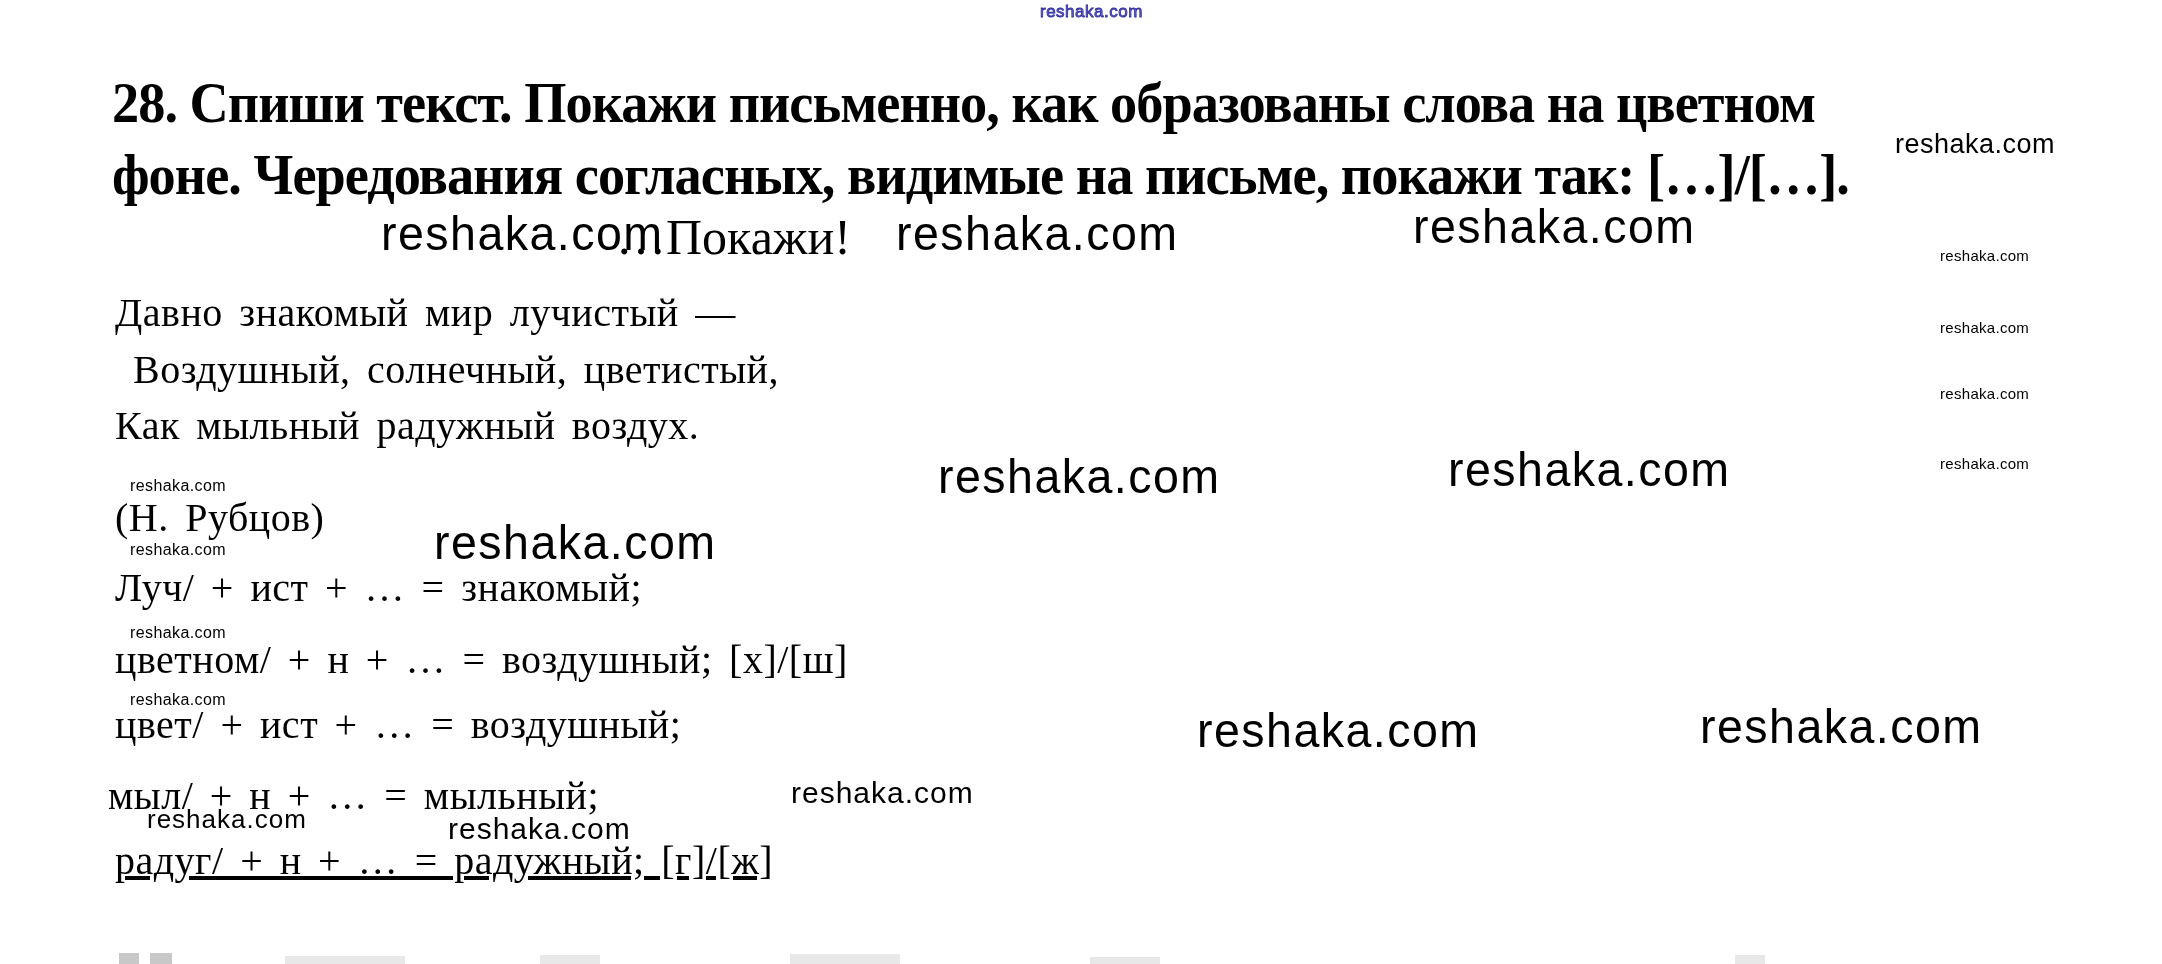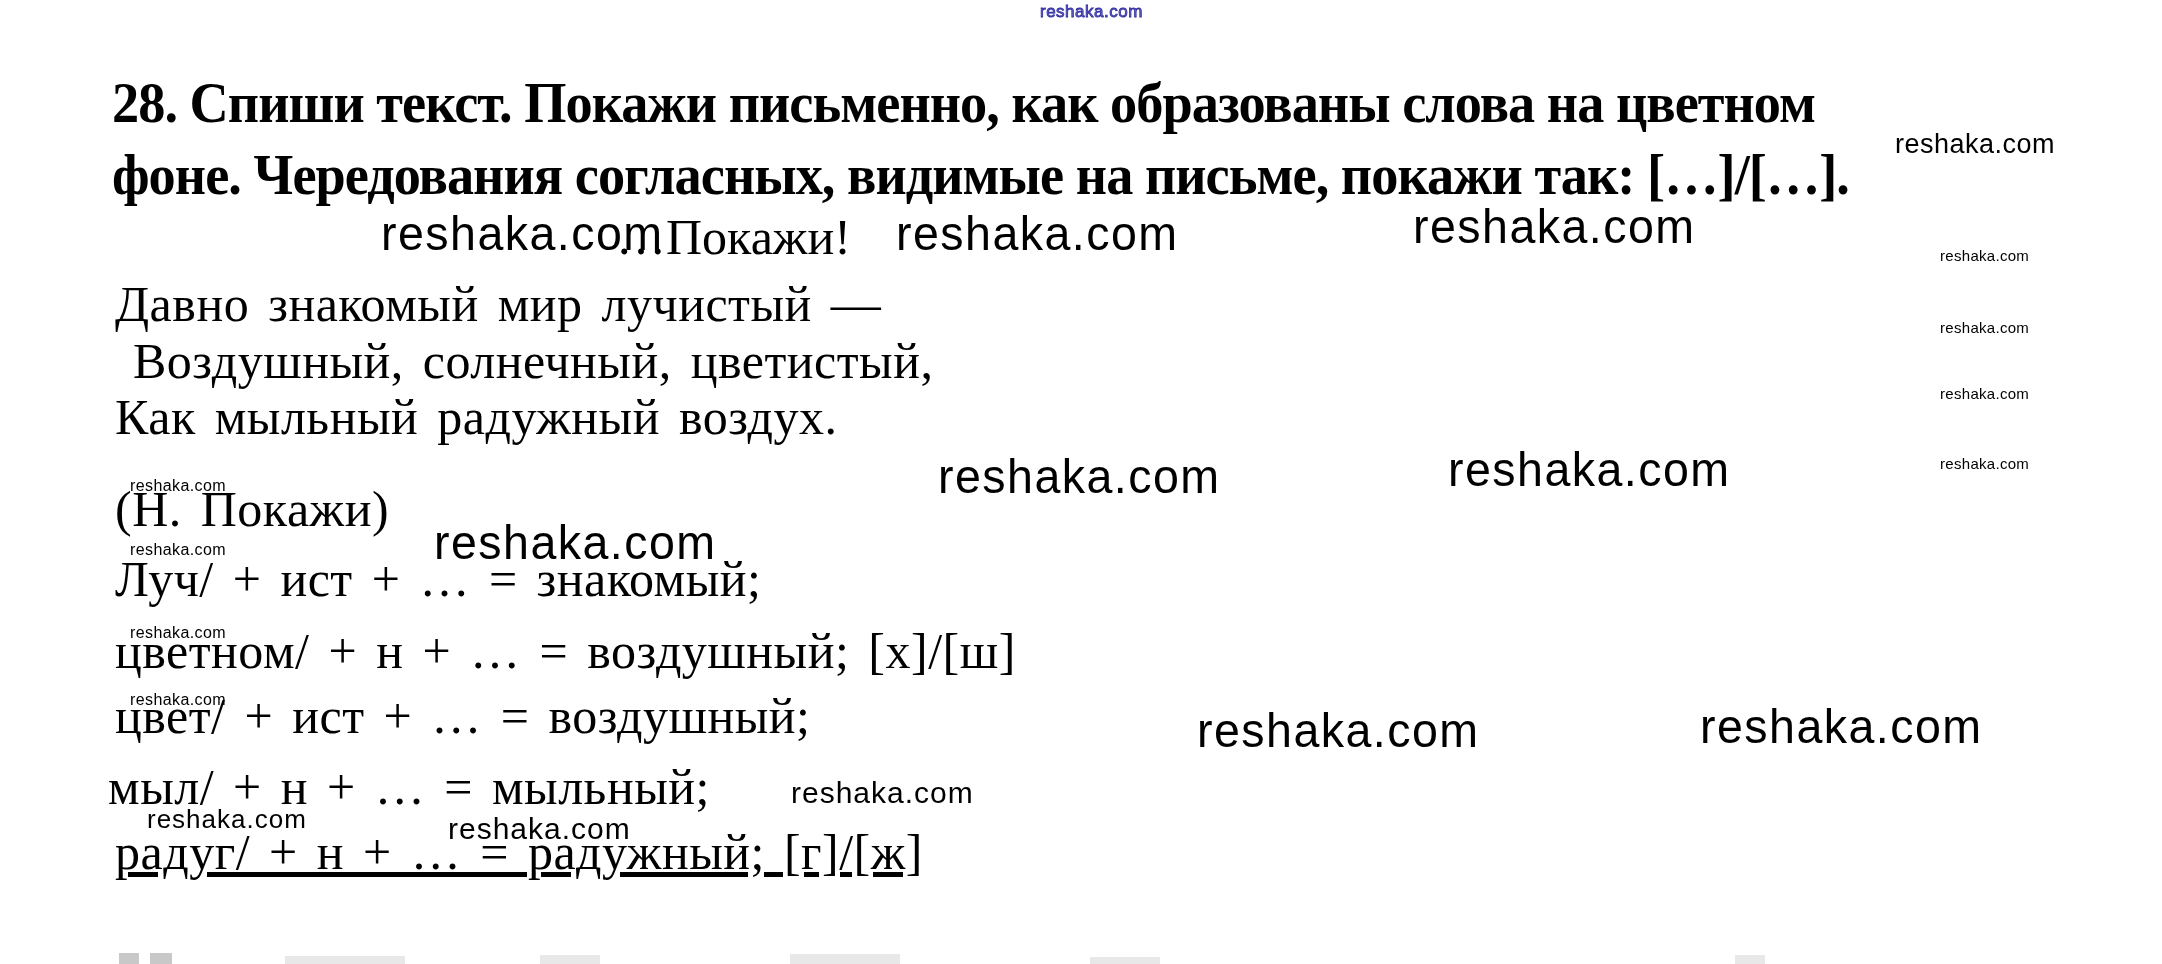--- a/index.html
+++ b/index.html
@@ -17,23 +17,24 @@
   .task-line{
     font-family:"Liberation Serif", serif;
     font-weight:bold;
     font-size:56px;
     letter-spacing:-1px;
     transform:scaleX(0.97);
     transform-origin:left top;
   }
   .body-line{
     font-family:"Liberation Serif", serif;
-    font-size:50px;
+    font-size:40px;
     letter-spacing:0.5px;
     word-spacing:6px;
+    margin-top:14px;
   }
   .title-line{
     font-family:"Liberation Serif", serif;
     font-size:50px;
   }
 
   
   .wm{
     font-family:"Liberation Sans", sans-serif;
     color:#000;
@@ -76,21 +77,21 @@
 <div class="abs wm wm-tiny-r" style="left:1940px;top:456px;">reshaka.com</div>
 
 <div class="abs body-line" style="left:115px;top:279px;">Давно знакомый мир лучистый —</div>
 <div class="abs body-line" style="left:133px;top:336px;">Воздушный, солнечный, цветистый,</div>
 <div class="abs body-line" style="left:115px;top:392px;">Как мыльный радужный воздух.</div>
 
 <div class="abs wm wm-big" style="left:938px;top:453px;">reshaka.com</div>
 <div class="abs wm wm-big" style="left:1448px;top:446px;">reshaka.com</div>
 
 <div class="abs wm wm-tiny" style="left:130px;top:478px;">reshaka.com</div>
-<div class="abs body-line" style="left:115px;top:484px;">(Н. Покажи)</div>
+<div class="abs body-line" style="left:115px;top:484px;">(Н. Рубцов)</div>
 
 <div class="abs wm wm-big" style="left:434px;top:519px;">reshaka.com</div>
 <div class="abs wm wm-tiny" style="left:130px;top:542px;">reshaka.com</div>
 <div class="abs body-line" style="left:115px;top:554px;">Луч/ + ист + … = знакомый;</div>
 
 <div class="abs wm wm-tiny" style="left:130px;top:625px;">reshaka.com</div>
 <div class="abs body-line" style="left:115px;top:626px;">цветном/ + н + … = воздушный; [х]/[ш]</div>
 
 <div class="abs wm wm-tiny" style="left:130px;top:692px;">reshaka.com</div>
 <div class="abs body-line" style="left:115px;top:691px;">цвет/ + ист + … = воздушный;</div>

